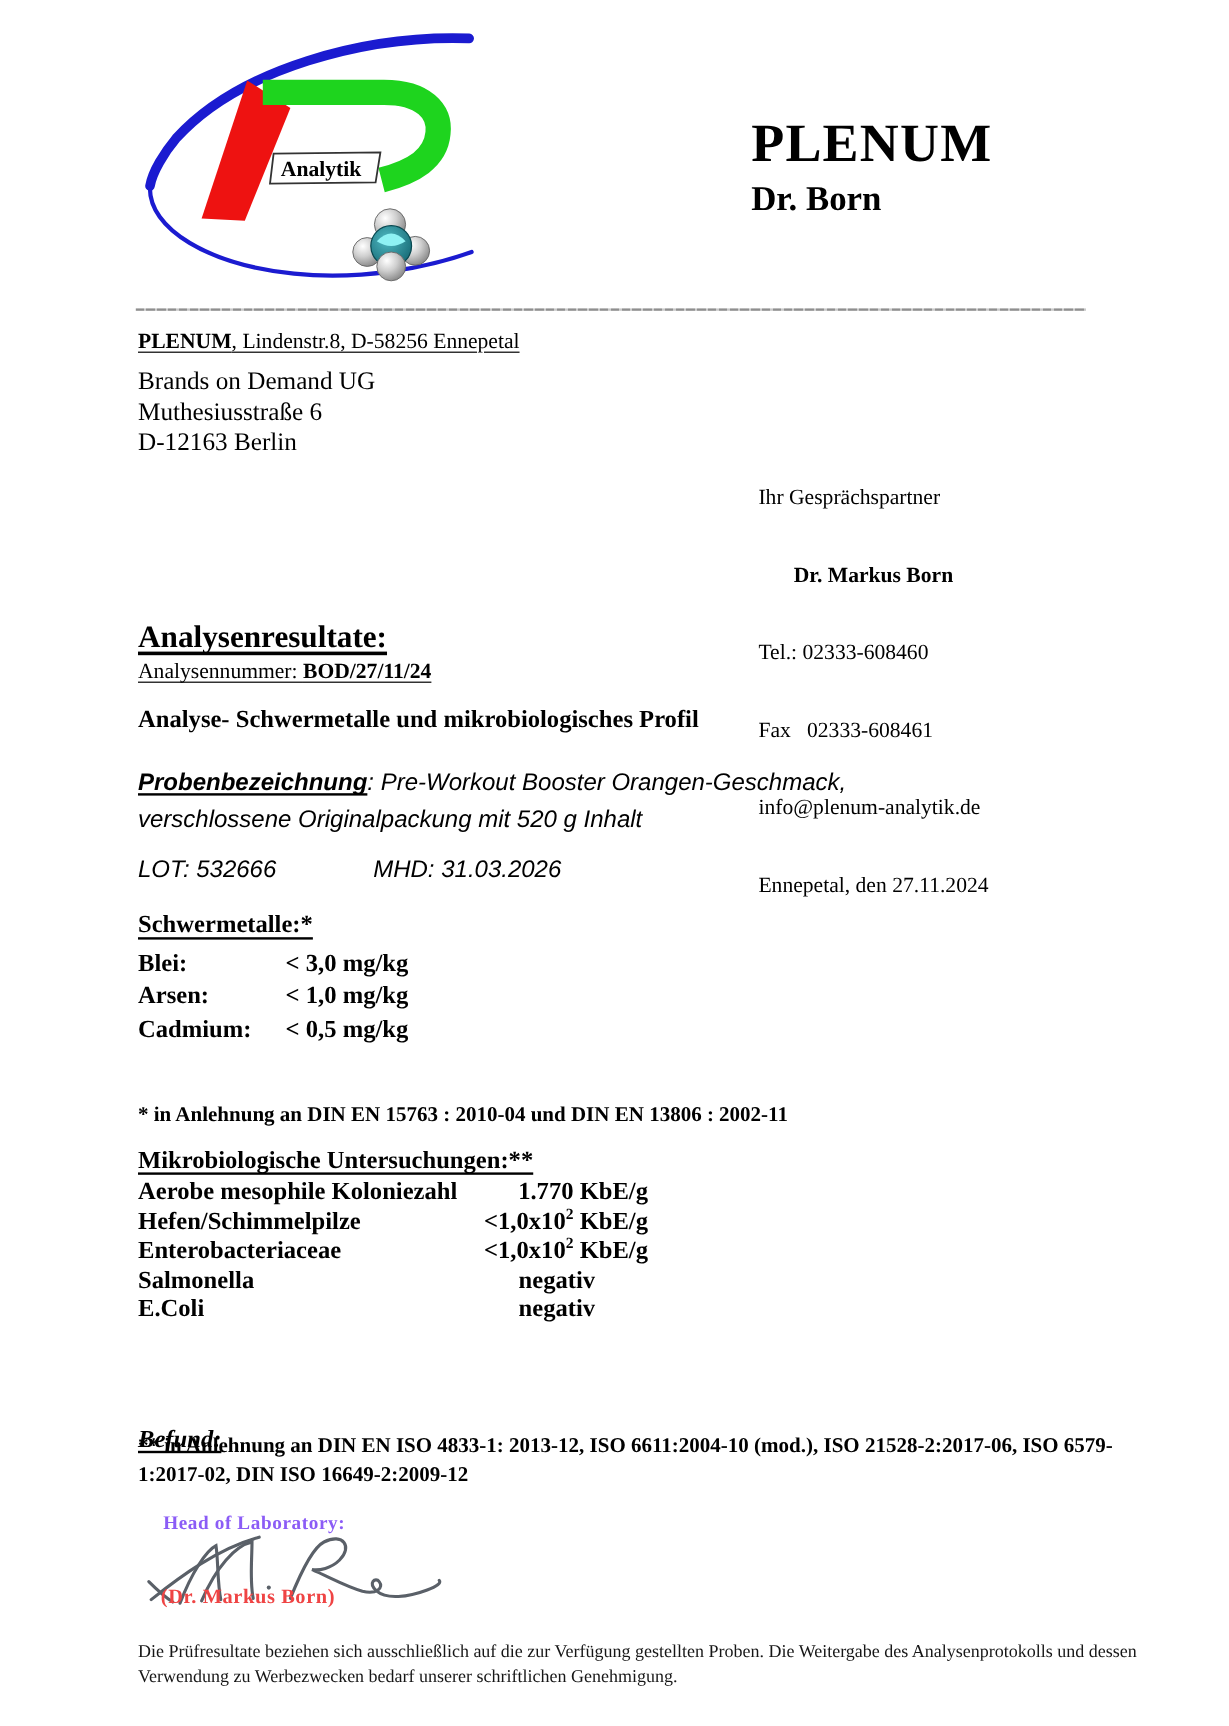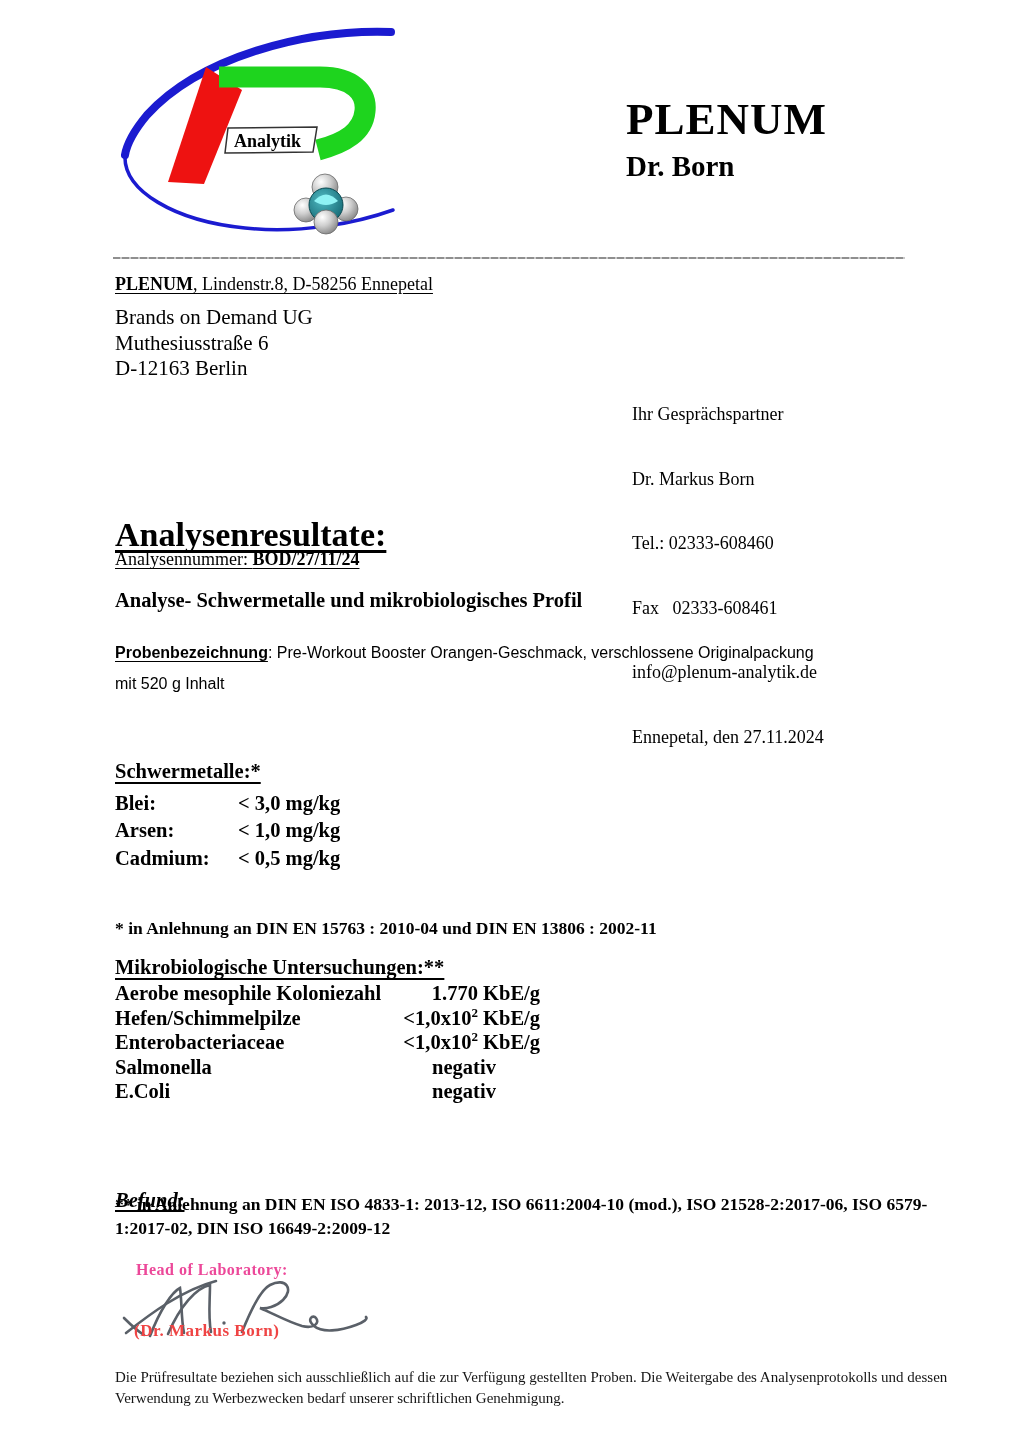--- a/index.html
+++ b/index.html
@@ -14,45 +14,45 @@
   .abs{position:absolute;}
   
   .brand-title{font-size:45px;font-weight:bold;letter-spacing:1px;line-height:1;}
   .brand-sub{font-size:29px;font-weight:bold;margin-top:10px;line-height:1;}
   .rule{height:2px;background:repeating-linear-gradient(90deg,#8f8f8f 0 7px,#c9c9c9 7px 9px);}
   
   .sender{font-size:18px;}
   .sender .u{text-decoration:underline;text-decoration-thickness:1px;text-underline-offset:3px;}
   .recipient{font-size:21px;line-height:25.5px;}
   .contact{font-size:18px;line-height:21.5px;white-space:pre;}
-  .contact .bold{font-weight:normal;}
+  .contact .bold{font-weight:bold;text-align:center;}
   
-  .h-results{font-size:34px;font-weight:bold;text-decoration:underline;text-decoration-thickness:2.5px;text-decoration-skip-ink:none;text-underline-offset:4px;text-align:center;}
+  .h-results{font-size:26px;font-weight:bold;text-decoration:underline;text-decoration-thickness:2.5px;text-decoration-skip-ink:none;text-underline-offset:4px;text-align:center;}
   .ana-nr{font-size:18px;}
   .ana-nr .u{text-decoration:underline;text-decoration-thickness:1px;text-decoration-skip-ink:none;text-underline-offset:3px;}
   .h-analysis{font-size:20.5px;font-weight:bold;}
-  .sample{font-family:"Liberation Sans", sans-serif;font-size:16px;line-height:31px;width:700px;}
+  .sample{font-family:"Liberation Sans", sans-serif;font-style:italic;font-size:20px;line-height:31px;width:700px;}
   .sample .lbl{font-weight:bold;text-decoration:underline;text-decoration-skip-ink:none;text-underline-offset:3px;}
   .lot-line{font-family:"Liberation Sans", sans-serif;font-style:italic;font-size:20px;}
   .lot-line .mhd{position:absolute;left:196px;top:0;}
   .sec-title{font-size:20.5px;font-weight:bold;text-decoration:underline;text-decoration-thickness:2px;text-decoration-skip-ink:none;text-underline-offset:4px;}
   .hm-table{font-size:20.5px;font-weight:bold;line-height:27.4px;}
   .hm-row{display:flex;}
   .hm-row .c1{width:123px;}
   .fn{font-size:17.5px;font-weight:bold;line-height:24px;}
   .mb-table{font-size:20.5px;font-weight:bold;line-height:24.5px;}
   .mb-row{display:flex;}
   .mb-row .c1{width:273px;}
   .mb-row .c2{width:152px;}
   .val-right{text-align:right;}
   .val-center{text-align:center;}
   sup{font-size:13px;line-height:0;}
   .befund-lbl{font-size:20.5px;font-weight:bold;font-style:italic;text-decoration:underline;text-decoration-thickness:2px;text-decoration-skip-ink:none;text-underline-offset:3px;}
   .befund-txt{font-size:20.5px;font-weight:bold;text-decoration:underline;text-decoration-thickness:2px;text-decoration-skip-ink:none;text-underline-offset:4px;}
-  .sig-label{font-size:16px;font-weight:bold;color:#ec4899;letter-spacing:0.5px;}
+  .sig-label{font-size:16px;font-weight:bold;color:#8b5cf6;letter-spacing:0.5px;}
   .sig-name{font-size:17px;font-weight:bold;color:#ef4444;letter-spacing:0.5px;}
   .footer{font-size:15px;line-height:21px;width:866px;color:#161616;margin-top:16px;}
 </style>
 </head>
 <body>
 
 <div class="page">
 
   <svg class="abs" style="left:115px;top:25px;" width="290" height="225" viewBox="0 0 290 225">
     <defs>
@@ -115,20 +115,24 @@
 
   <div class="abs h-results" style="left:115px;top:516px;">Analysenresultate:</div>
   <div class="abs ana-nr" style="left:115px;top:549px;">
     <span class="u"><span>Analysennummer: </span><b>BOD/27/11/24</b></span>
   </div>
   <div class="abs h-analysis" style="left:115px;top:589px;">Analyse- Schwermetalle und mikrobiologisches Profil</div>
 
   <div class="abs sample" style="left:115px;top:637px;">
     <span class="lbl">Probenbezeichnung</span><span>: Pre-Workout Booster Orangen-Geschmack, verschlossene Originalpackung mit 520 g Inhalt</span>
   </div>
+  <div class="abs lot-line" style="left:115px;top:714px;width:500px;">
+    <span>LOT: 532666</span>
+    <span class="mhd">MHD: 31.03.2026</span>
+  </div>
 
   <div class="abs sec-title" style="left:115px;top:760px;">Schwermetalle:*</div>
   <div class="abs hm-table" style="left:115px;top:790px;">
     <div class="hm-row">
       <div class="c1">Blei:</div>
       <div>&lt; 3,0 mg/kg</div>
     </div>
     <div class="hm-row">
       <div class="c1">Arsen:</div>
       <div>&lt; 1,0 mg/kg</div>

